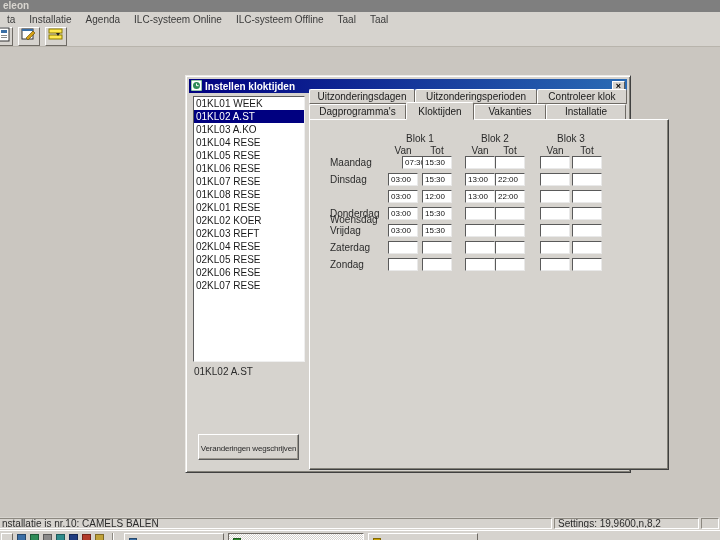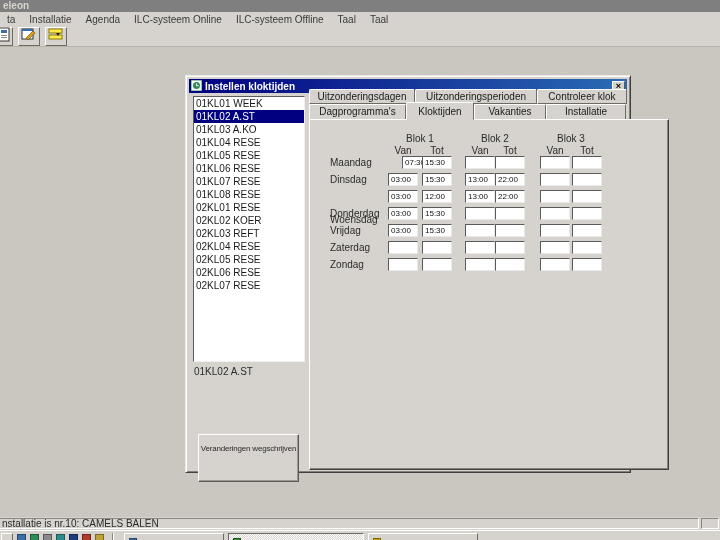--- a/index.html
+++ b/index.html
@@ -47,21 +47,21 @@
   }
   .listbox {
     position:absolute; left:7px; top:20px; width:112px; height:266px;
     background:#fff; overflow:hidden; font-size:10px;
     border:1px solid; border-color:#5c5c5c #efefef #efefef #5c5c5c;
   }
   .list-item { height:13px; line-height:13px; padding-left:2px; white-space:nowrap; }
   .list-item.selected { background:var(--sel,#000080); color:#fff; }
   .sel-label { position:absolute; left:8px; top:290px; font-size:10px; color:#2b2b2b; }
   .save-btn {
-    position:absolute; left:12px; top:358px; width:101px; height:48px;
+    position:absolute; left:12px; top:358px; width:101px; height:26px;
     background:#d6d3ce; font-size:8px; letter-spacing:-0.2px; text-align:center; color:#2b2b2b;
     border:1px solid; border-color:#ffffff #5a5a5a #5a5a5a #ffffff;
     box-shadow: inset -1px -1px 0 #9b978f; line-height:28px; white-space:nowrap; overflow:hidden;
     font-family:"Liberation Sans",sans-serif;
   }
   .tabs-row { position:absolute; display:flex; font-size:10px; }
   .tabs-row1 { left:123px; top:13px; height:15px; }
   .tabs-row2 { left:123px; top:28px; height:16px; }
   .tab {
     background:#d6d3ce; text-align:center; line-height:14px; white-space:nowrap; overflow:hidden;
@@ -262,20 +262,21 @@
         <input class="time-field" value="" style="left: 112px; top: 138px;">
         <input class="time-field" value="" style="left: 155px; top: 138px;">
         <input class="time-field" value="" style="left: 185px; top: 138px;">
         <input class="time-field" value="" style="left: 230px; top: 138px;">
         <input class="time-field" value="" style="left: 262px; top: 138px;">
       </div>
   </div>
 
   <div class="statusbar">
     <div class="status-panel status-left">nstallatie is nr.10: CAMELS BALEN</div>
+    <div class="status-panel status-right">Settings: 19,9600,n,8,2</div>
     <div class="status-panel status-stub"></div>
   </div>
 
   <div class="taskbar">
     <div class="start-sliver"></div>
   <div class="ql-icon" style="background: rgb(58, 110, 165);"></div>
       <div class="ql-icon" style="background: rgb(46, 139, 87);"></div>
       <div class="ql-icon" style="background: rgb(138, 138, 138);"></div>
       <div class="ql-icon" style="background: rgb(46, 139, 139);"></div>
       <div class="ql-icon" style="background: rgb(31, 59, 128);"></div>

